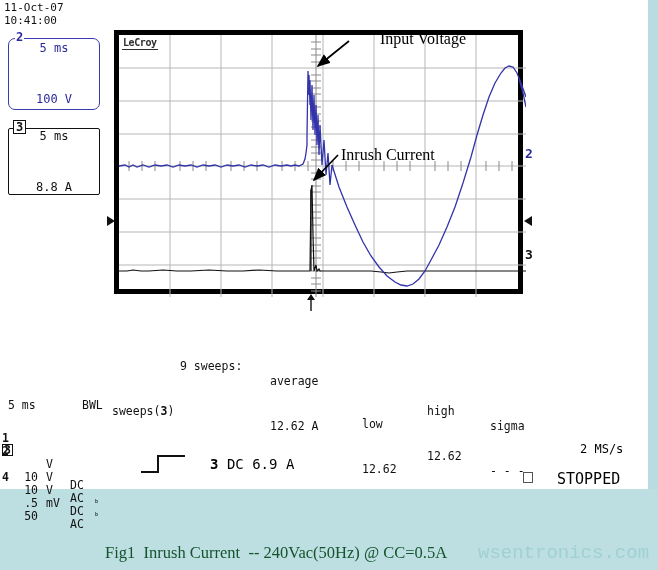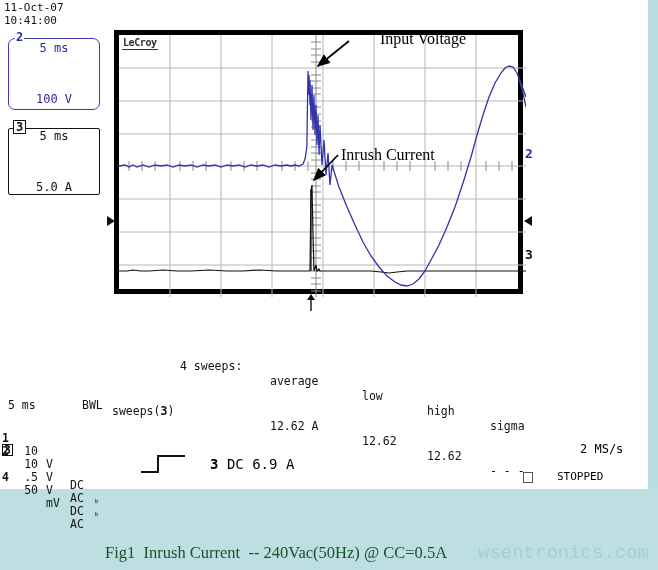--- a/index.html
+++ b/index.html
@@ -141,57 +141,57 @@
   .meas {
     position: absolute; left: 112px; top: 314px;
     font-size: 11.5px; line-height: 15px;
     color: #111; white-space: pre;
   }
   .meas-row { position: relative; height: 15px; }
   .meas-c { position: absolute; }
   .m-label  { left: 0px; }
   .m-sweeps { left: 68px; }
   .m-avg    { left: 158px; }
-  .m-low    { left: 250px; }
+  .m-low    { left: 250px; margin-top: 28px; }
   .m-high   { left: 315px; }
   .m-sigma  { left: 378px; }
   .bold3 { font-weight: bold; }
 
   
   .status {
     position: absolute; left: 0; top: 398px;
     width: 648px; height: 90px;
     font-size: 11.5px; color: #111;
   }
   .tb-timebase { position: absolute; left: 8px; top: 0px; white-space: pre; }
   .tb-bwl      { position: absolute; left: 82px; top: 0px; }
   .chrow { position: absolute; left: 2px; white-space: pre; line-height: 13px; }
   .chrow .num {
     position: absolute; left: 0; font-weight: bold;
   }
-  .chrow .scale { position: absolute; left: 14px; text-align: right; width: 22px; }
+  .chrow .scale { position: absolute; left: 14px; text-align: right; width: 22px; margin-top: 26px; }
   .chrow .unit  { position: absolute; left: 44px; }
   .chrow .cpl   { position: absolute; left: 68px; margin-top: 8px; }
   .chrow .bw    { position: absolute; left: 92px; font-size: 9px; }
   .chnum-box {
     border: 1.3px solid #111; padding: 0px 1px; line-height: 10px;
     position: absolute; left: -1px; top: -1px; font-weight: bold;
   }
   .trig-glyph { position: absolute; left: 140px; top: 452px; }
   .trig-text {
     position: absolute; left: 210px; top: 456px;
     font-size: 14px; white-space: pre;
   }
   .samplerate {
     position: absolute; left: 580px; top: 442px;
     font-size: 12px; white-space: pre;
   }
   .stopped {
     position: absolute; left: 557px; top: 470px;
-    font-size: 11px; white-space: pre;
+    font-size: 15px; white-space: pre;
   }
   .stop-sq {
     position: absolute; left: 523px; top: 472px;
     width: 8px; height: 9px;
     border: 1px solid #555;
   }
 
   
   .caption {
     position: absolute; left: 105px; top: 543px;
@@ -224,21 +224,21 @@
       <div class="lines">
         <div>5 ms</div>
         <div>100 V</div>
       </div>
     </div>
 
     <div class="chbox chbox-3">
       <div class="ch-tag ch-tag-3">3</div>
       <div class="lines">
         <div>5 ms</div>
-        <div>5.0 A</div>
+        <div>8.8 A</div>
       </div>
     </div>
 
     <div class="grid-wrap">
       <svg class="grid-svg" width="407" height="262" viewBox="0 0 407 262">
 
         <g stroke="#b6b6b6" stroke-width="1" fill="none">
           <line x1="51" y1="0" x2="51" y2="262"></line>
           <line x1="102" y1="0" x2="102" y2="262"></line>
           <line x1="153" y1="0" x2="153" y2="262"></line>
@@ -364,21 +364,21 @@
     <div class="marker-tri"></div>
     <div class="marker-tri-left"></div>
 
     <svg class="trig-arrow" width="16" height="18">
       <line x1="8" y1="17" x2="8" y2="4" stroke="#111" stroke-width="1.4"></line>
       <path d="M8,0 L12,6 L4,6 z" fill="#111"></path>
     </svg>
 
     <div class="meas">
       <div class="meas-row">
-        <span class="meas-c m-sweeps">4 sweeps:</span>
+        <span class="meas-c m-sweeps">9 sweeps:</span>
         <span class="meas-c m-avg">average</span>
         <span class="meas-c m-low">low</span>
         <span class="meas-c m-high">high</span>
         <span class="meas-c m-sigma">sigma</span>
       </div>
       <div class="meas-row">
         <span class="meas-c m-label"><span>sweeps(</span><span class="bold3">3</span><span>)</span></span>
         <span class="meas-c m-avg">12.62 A</span>
         <span class="meas-c m-low">12.62</span>
         <span class="meas-c m-high">12.62</span>

